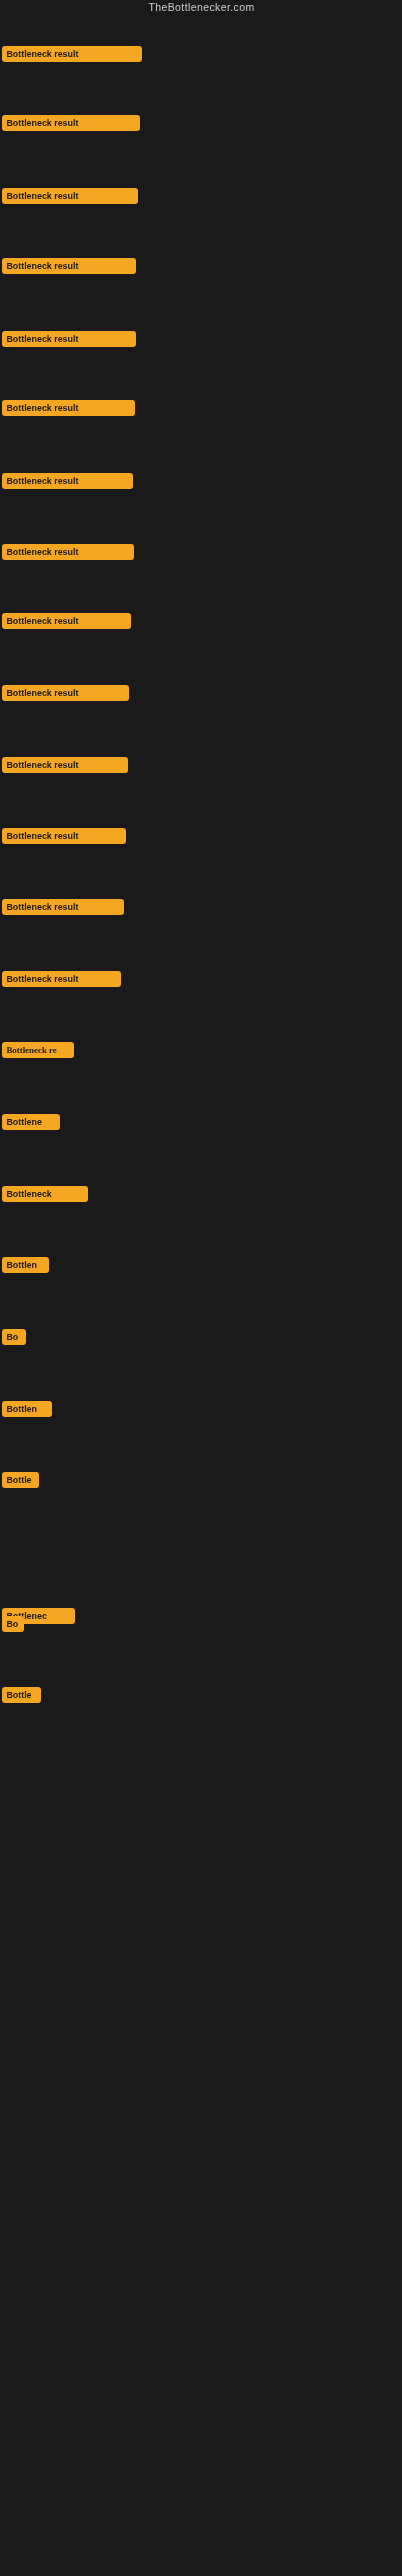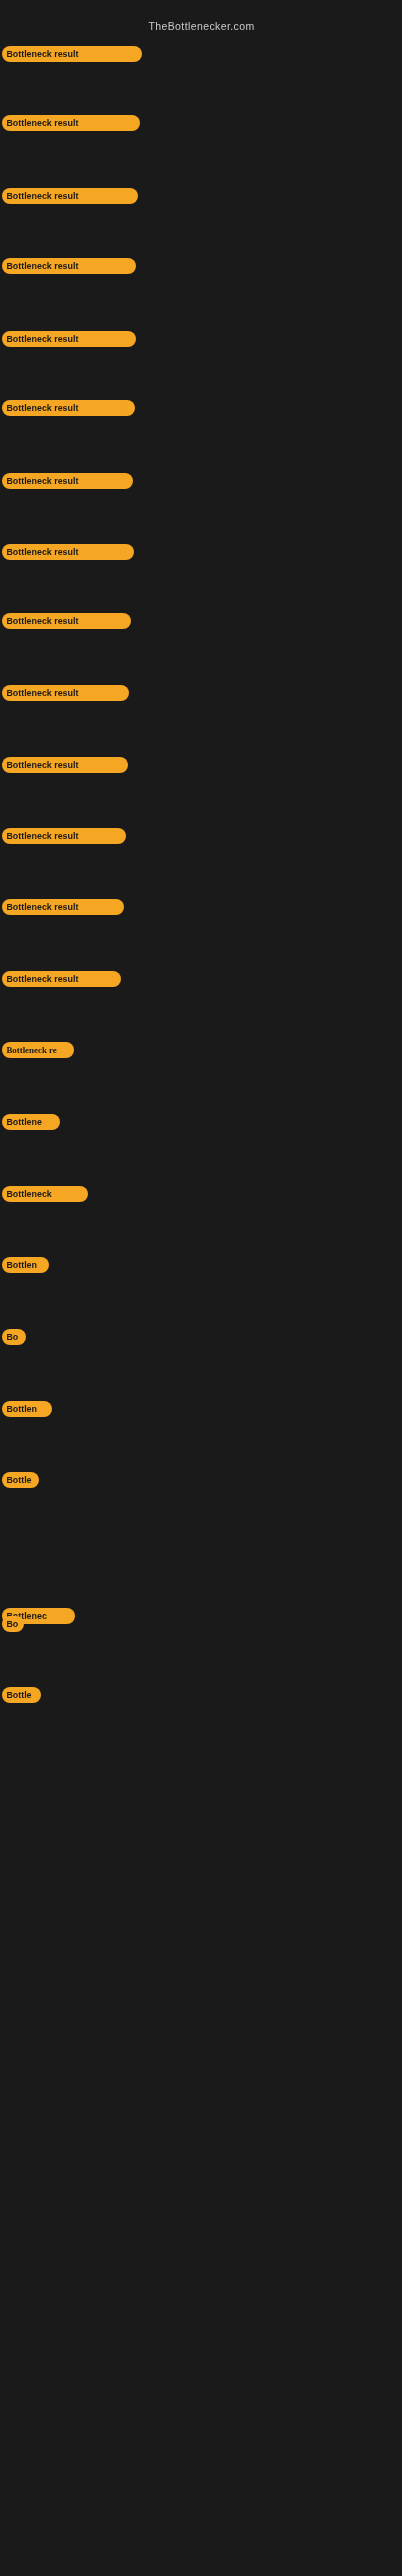--- a/index.html
+++ b/index.html
@@ -17,33 +17,33 @@
     }
 
     .site-title {
       position: absolute;
       top: 0;
       left: 0;
       right: 0;
       text-align: center;
       color: #cccccc;
       font-size: 10.5px;
-      padding: 20px 0;
+      padding: 1px 0;
       letter-spacing: 0.4px;
     }
 
     .bottleneck-badge {
       position: absolute;
       left: 1.6px;
       background-color: #f5a623;
       color: #1a1a1a;
       font-size: 8.9px;
       font-weight: bold;
       padding: 3.2px 4.8px;
-      border-radius: 8px;
+      border-radius: 3px;
       white-space: nowrap;
       overflow: hidden;
     }
   </style>
 </head>
 <body>
 
 <div class="site-title">TheBottlenecker.com</div>
 
 <div id="badges-container">

